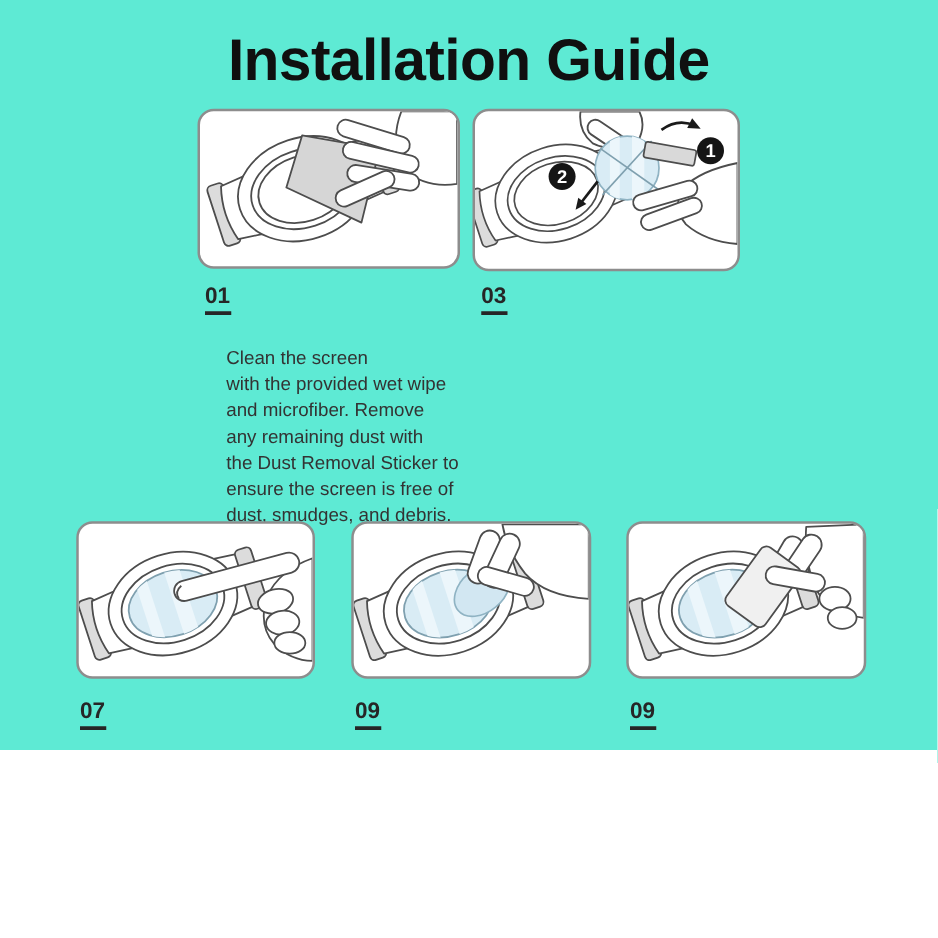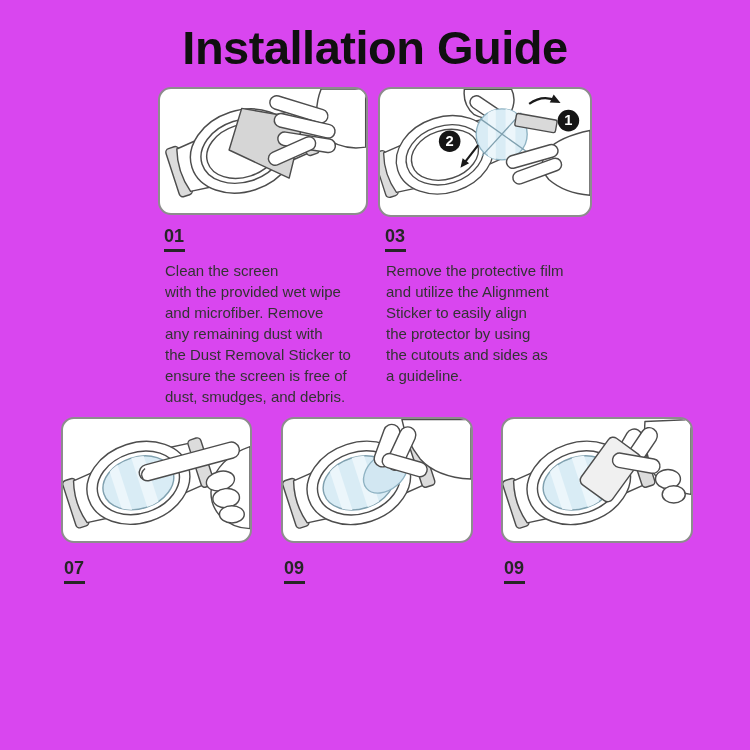--- a/index.html
+++ b/index.html
@@ -1,25 +1,25 @@
 <!DOCTYPE html>
 <html><head>
 <meta charset="utf-8">
 <style>
   html,body{margin:0;padding:0;background:#ffffff;}
-  .page{position:relative;width:750px;height:750px;background:#d946ef;overflow:hidden;
+  .page{position:relative;width:750px;height:600px;background:#5eead4;overflow:hidden;
         font-family:"Liberation Sans",sans-serif;}
   .title{position:absolute;top:20px;left:0;width:750px;margin:0;text-align:center;
          font-size:47px;font-weight:700;letter-spacing:-0.5px;color:#101010;}
   .panel{position:absolute;border:2px solid #8d8d8d;border-radius:13px;background:#fff;
          box-sizing:border-box;overflow:hidden;}
   .panel svg{display:block;width:100%;height:100%;}
   .step-num{position:absolute;font-size:18px;font-weight:700;color:#262626;line-height:1;}
   .step-num::after{content:"";display:block;width:21px;height:3px;background:#262626;margin-top:4px;}
-  .step-text{position:absolute;margin:0;font-size:15px;line-height:21px;color:#333333;
+  .step-text{position:absolute;margin:16px;font-size:15px;line-height:21px;color:#333333;
              white-space:pre-line;}
   
   .p1{left:158px;top:87px;width:210px;height:128px;}
   .n1{left:164px;top:227px;} .t1{left:165px;top:260px;}
   
   .p2{left:378px;top:87px;width:214px;height:130px;}
   .n2{left:385px;top:227px;} .t2{left:386px;top:260px;}
   
   .p3{left:61px;top:417px;width:191px;height:126px;}
   .n3{left:64px;top:559px;} .t3{left:64px;top:593px;}
@@ -118,26 +118,20 @@
         <circle cx="192" cy="32" r="11" fill="#151515"></circle>
         <text x="192" y="37" text-anchor="middle" font-size="15" font-weight="bold" fill="#ffffff" font-family="Liberation Sans, sans-serif">1</text>
       </g>
       <g>
         <circle cx="71" cy="53" r="11" fill="#151515"></circle>
         <text x="71" y="58" text-anchor="middle" font-size="15" font-weight="bold" fill="#ffffff" font-family="Liberation Sans, sans-serif">2</text>
       </g>
     </svg>
   </div>
   <div class="step-num n2">03</div>
-  <p class="step-text t2">Remove the protective film
-and utilize the Alignment
-Sticker to easily align
-the protector by using
-the cutouts and sides as
-a guideline.</p>
 
   <div class="panel p3">
     <svg viewBox="0 0 196 126">
       <defs>
         <clipPath id="clip-face3">
             <ellipse cx="85" cy="64" rx="38" ry="27"></ellipse>
           </clipPath>
       </defs>
       <g transform="translate(-6,2)">
         <g transform="rotate(-18 85 64)">

